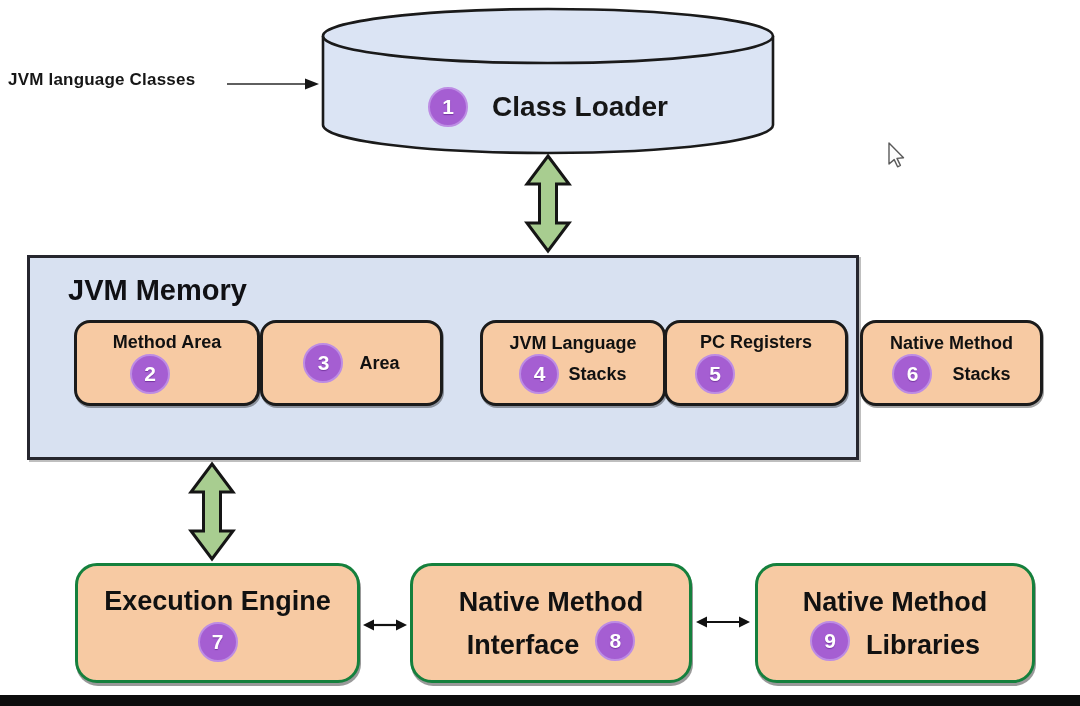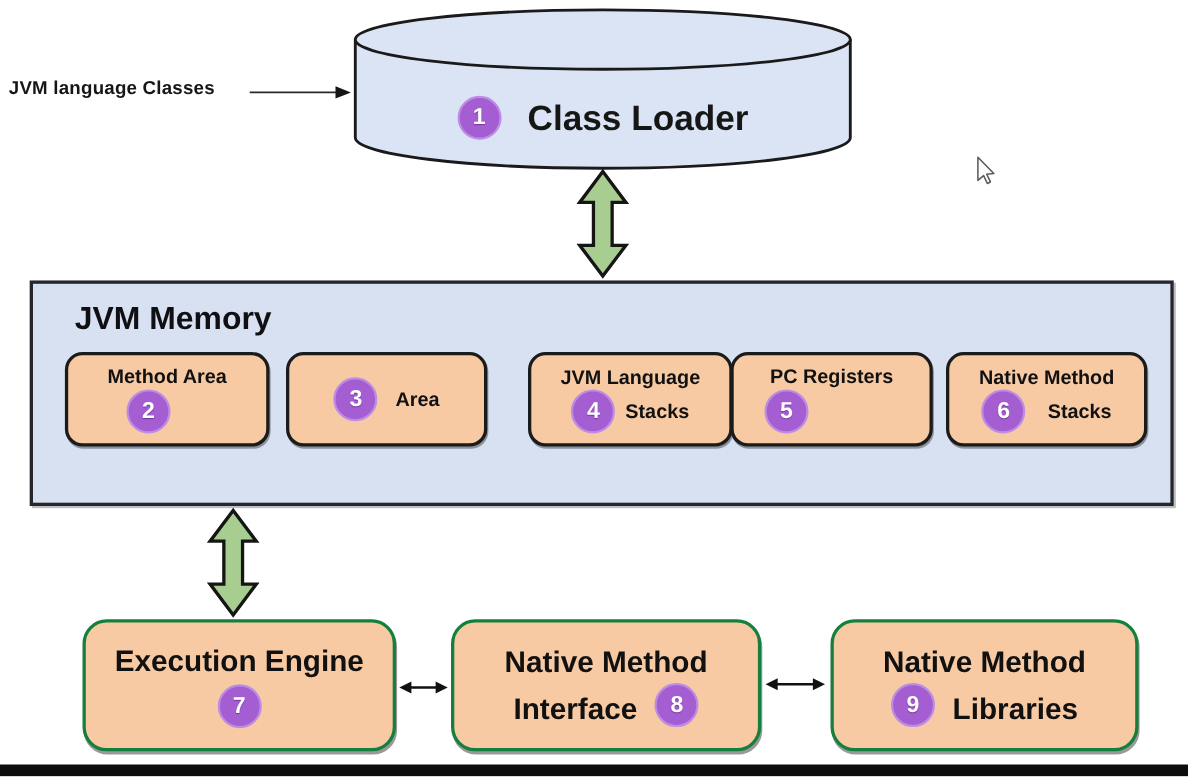--- a/index.html
+++ b/index.html
@@ -11,54 +11,54 @@
   .abs{position:absolute;}
 
   
   .input-label{left:8px;top:70px;font-size:17px;letter-spacing:.2px;}
   .input-arrow{left:226px;top:77px;}
   .cylinder-svg{left:320px;top:6px;}
   .cyl-content{
     left:320px;top:84px;width:456px;height:46px;
     display:flex;align-items:center;justify-content:center;gap:24px;
   }
-  .cyl-label{font-size:32px;}
+  .cyl-label{font-size:28px;}
 
   
   .badge{
     width:40px;height:40px;border-radius:50%;
     background:#a55ed2;border:2px solid #bd8ce4;box-sizing:border-box;
     color:#fff;font-size:21px;font-weight:700;
     display:flex;align-items:center;justify-content:center;
     text-shadow:0 1px 1px rgba(80,20,120,.55);
     flex:0 0 auto;
   }
 
   
   .green-arrow-1{left:524px;top:153px;}
   .green-arrow-2{left:188px;top:461px;}
   .h-arrow-a{left:361px;top:617px;}
   .h-arrow-b{left:694px;top:614px;}
 
   
   .memory-panel{
-    left:27px;top:255px;width:1040px;height:205px;box-sizing:border-box;
+    left:27px;top:255px;width:832px;height:205px;box-sizing:border-box;
     background:#d8e1f1;border:3px solid #26262e;
     box-shadow:2px 2px 0 rgba(0,0,0,.25);
   }
   .memory-title{position:absolute;left:38px;top:16px;font-size:29px;color:#101014;}
   .mem-box{
     position:absolute;top:62px;height:86px;box-sizing:border-box;
     background:#f7caa3;border:3px solid #1b1b1b;border-radius:16px;
     box-shadow:1px 2px 0 rgba(0,0,0,.35);
     display:flex;flex-direction:column;align-items:center;justify-content:center;
     font-size:18px;line-height:20px;color:#111;
   }
   .mem-box .row{display:flex;align-items:center;}
-  .box-method-area{left:29px;width:186px;gap:2px;}
+  .box-method-area{left:44px;width:186px;gap:2px;}
   .box-method-area .badge{transform:translateX(-17px);}
   .box-heap{left:230px;width:183px;flex-direction:row;gap:16px;}
   .box-jvm-lang{left:450px;width:186px;gap:1px;}
   .box-jvm-lang .row{gap:9px;}
   .box-pc-reg{left:634px;width:184px;gap:2px;}
   .box-pc-reg .badge{transform:translateX(-41px);}
   .box-nm-stacks{left:830px;width:183px;gap:1px;}
   .box-nm-stacks .row{gap:20px;}
 
   

